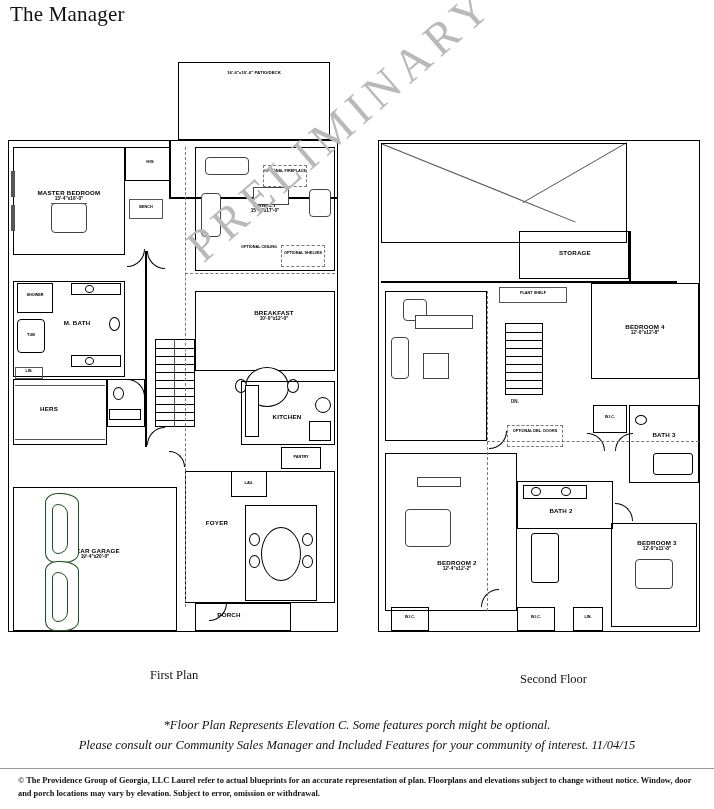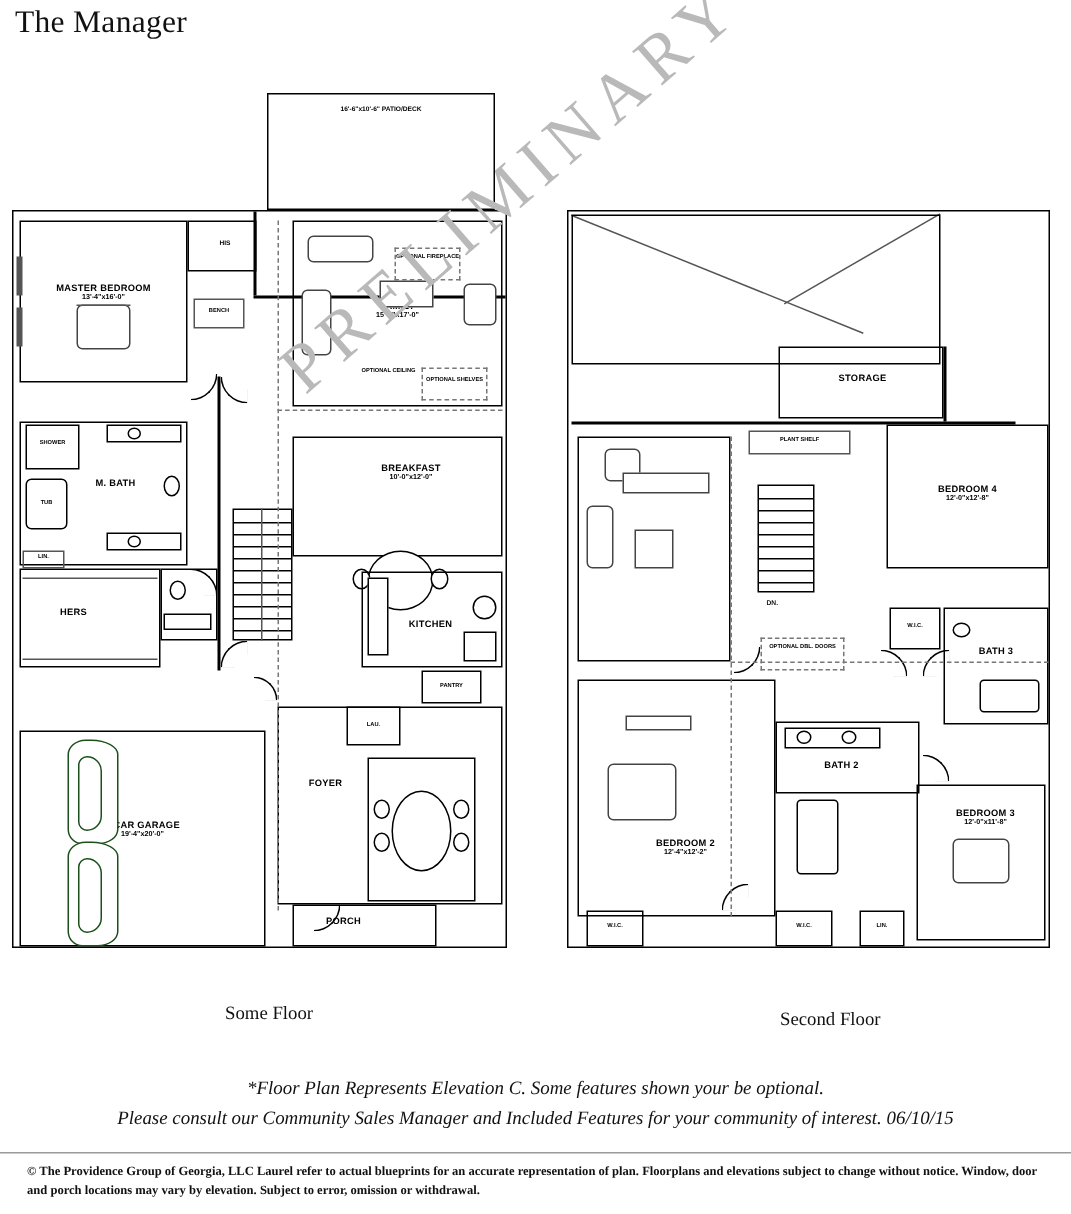--- a/index.html
+++ b/index.html
@@ -410,19 +410,19 @@
   <div class="swing arc-br" style="left:110px; top:290px; width:18px; height:18px;"></div>
   <div class="swing arc-tl" style="left:102px; top:448px; width:18px; height:18px;"></div>
   <div class="swing arc-tr" style="left:236px; top:362px; width:18px; height:18px;"></div>
 
   <div class="dashv" style="left:108px; top:150px; height:320px;"></div>
   <div class="dash" style="left:108px; top:300px; width:212px;"></div>
 </div>
 
 <div class="watermark">PRELIMINARY</div>
 
-<div class="caption" id="caption-first">Some Floor</div>
+<div class="caption" id="caption-first">First Plan</div>
 <div class="caption" id="caption-second">Second Floor</div>
 
-<div class="footnote" id="foot-1">*Floor Plan Represents Elevation C. Some features shown your be optional.</div>
-<div class="footnote" id="foot-2">Please consult our Community Sales Manager and Included Features for your community of interest.  06/10/15</div>
+<div class="footnote" id="foot-1">*Floor Plan Represents Elevation C. Some features porch might be optional.</div>
+<div class="footnote" id="foot-2">Please consult our Community Sales Manager and Included Features for your community of interest.  11/04/15</div>
 <div class="rule"></div>
 <div class="legal">© The Providence Group of Georgia, LLC Laurel refer to actual blueprints for an accurate representation of plan. Floorplans and elevations subject to change without notice. Window, door and porch locations may vary by elevation. Subject to error, omission or withdrawal.</div>
 
 </body></html>

